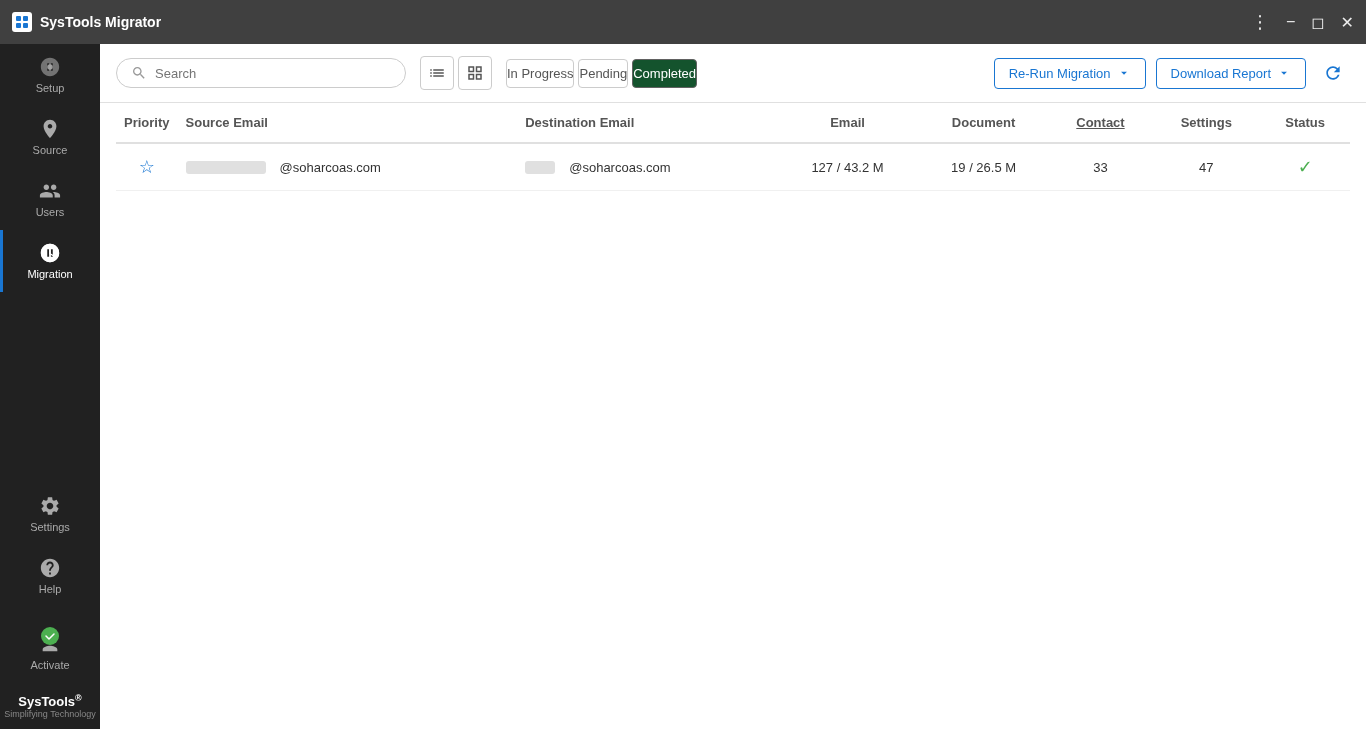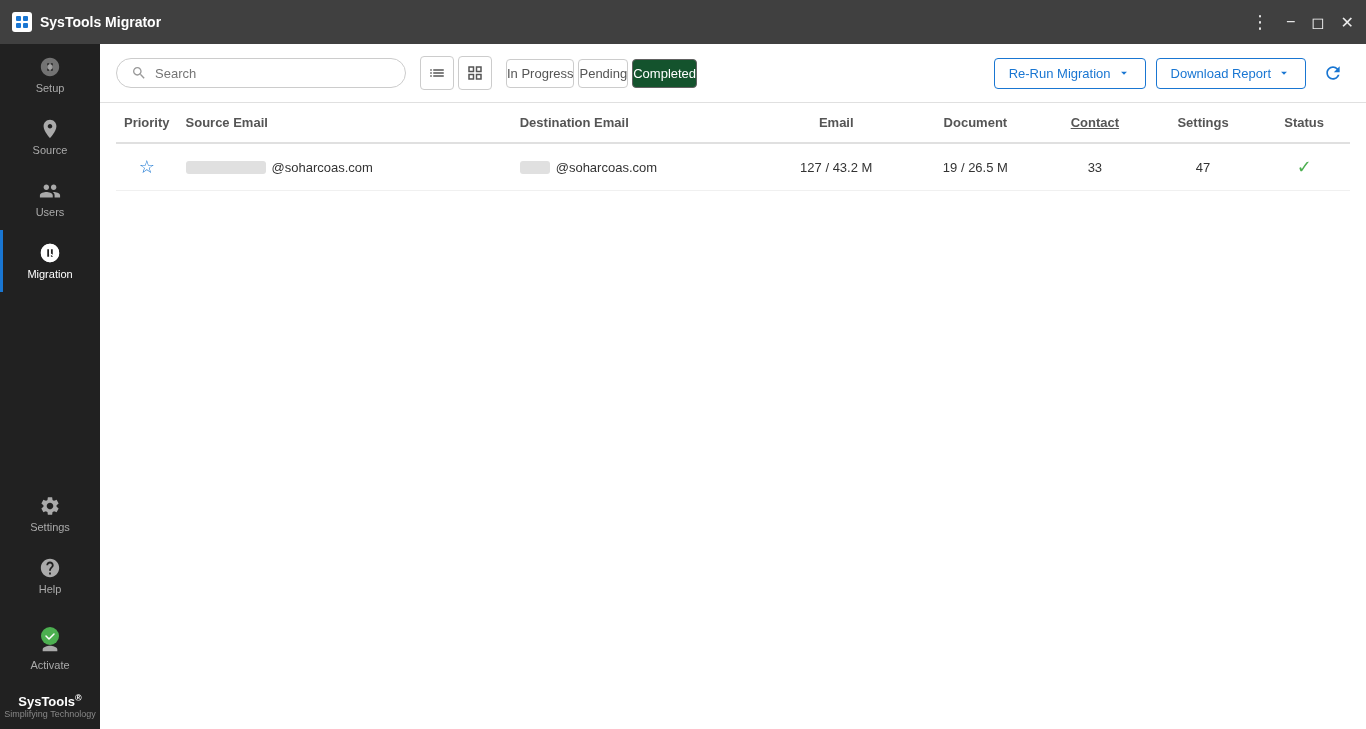--- a/index.html
+++ b/index.html
@@ -220,21 +220,21 @@
       display: inline-block;
       height: 13px;
       vertical-align: middle;
       margin-right: 2px;
     }
 
     
     .check-icon { color: #4CAF50; font-size: 18px; }
 
     
-    .email-cell { display: flex; align-items: center; gap: 4px; }
+    .email-cell { display: flex; align-items: center; gap: 12px; }
   </style>
 </head>
 <body>
 
 <div class="title-bar">
   <div class="title-bar-left">
     <div class="title-bar-logo">
       <svg viewBox="0 0 14 14" fill="#1976D2">
           <rect x="1" y="1" width="5" height="5" rx="1"></rect>
           <rect x="8" y="1" width="5" height="5" rx="1"></rect>

